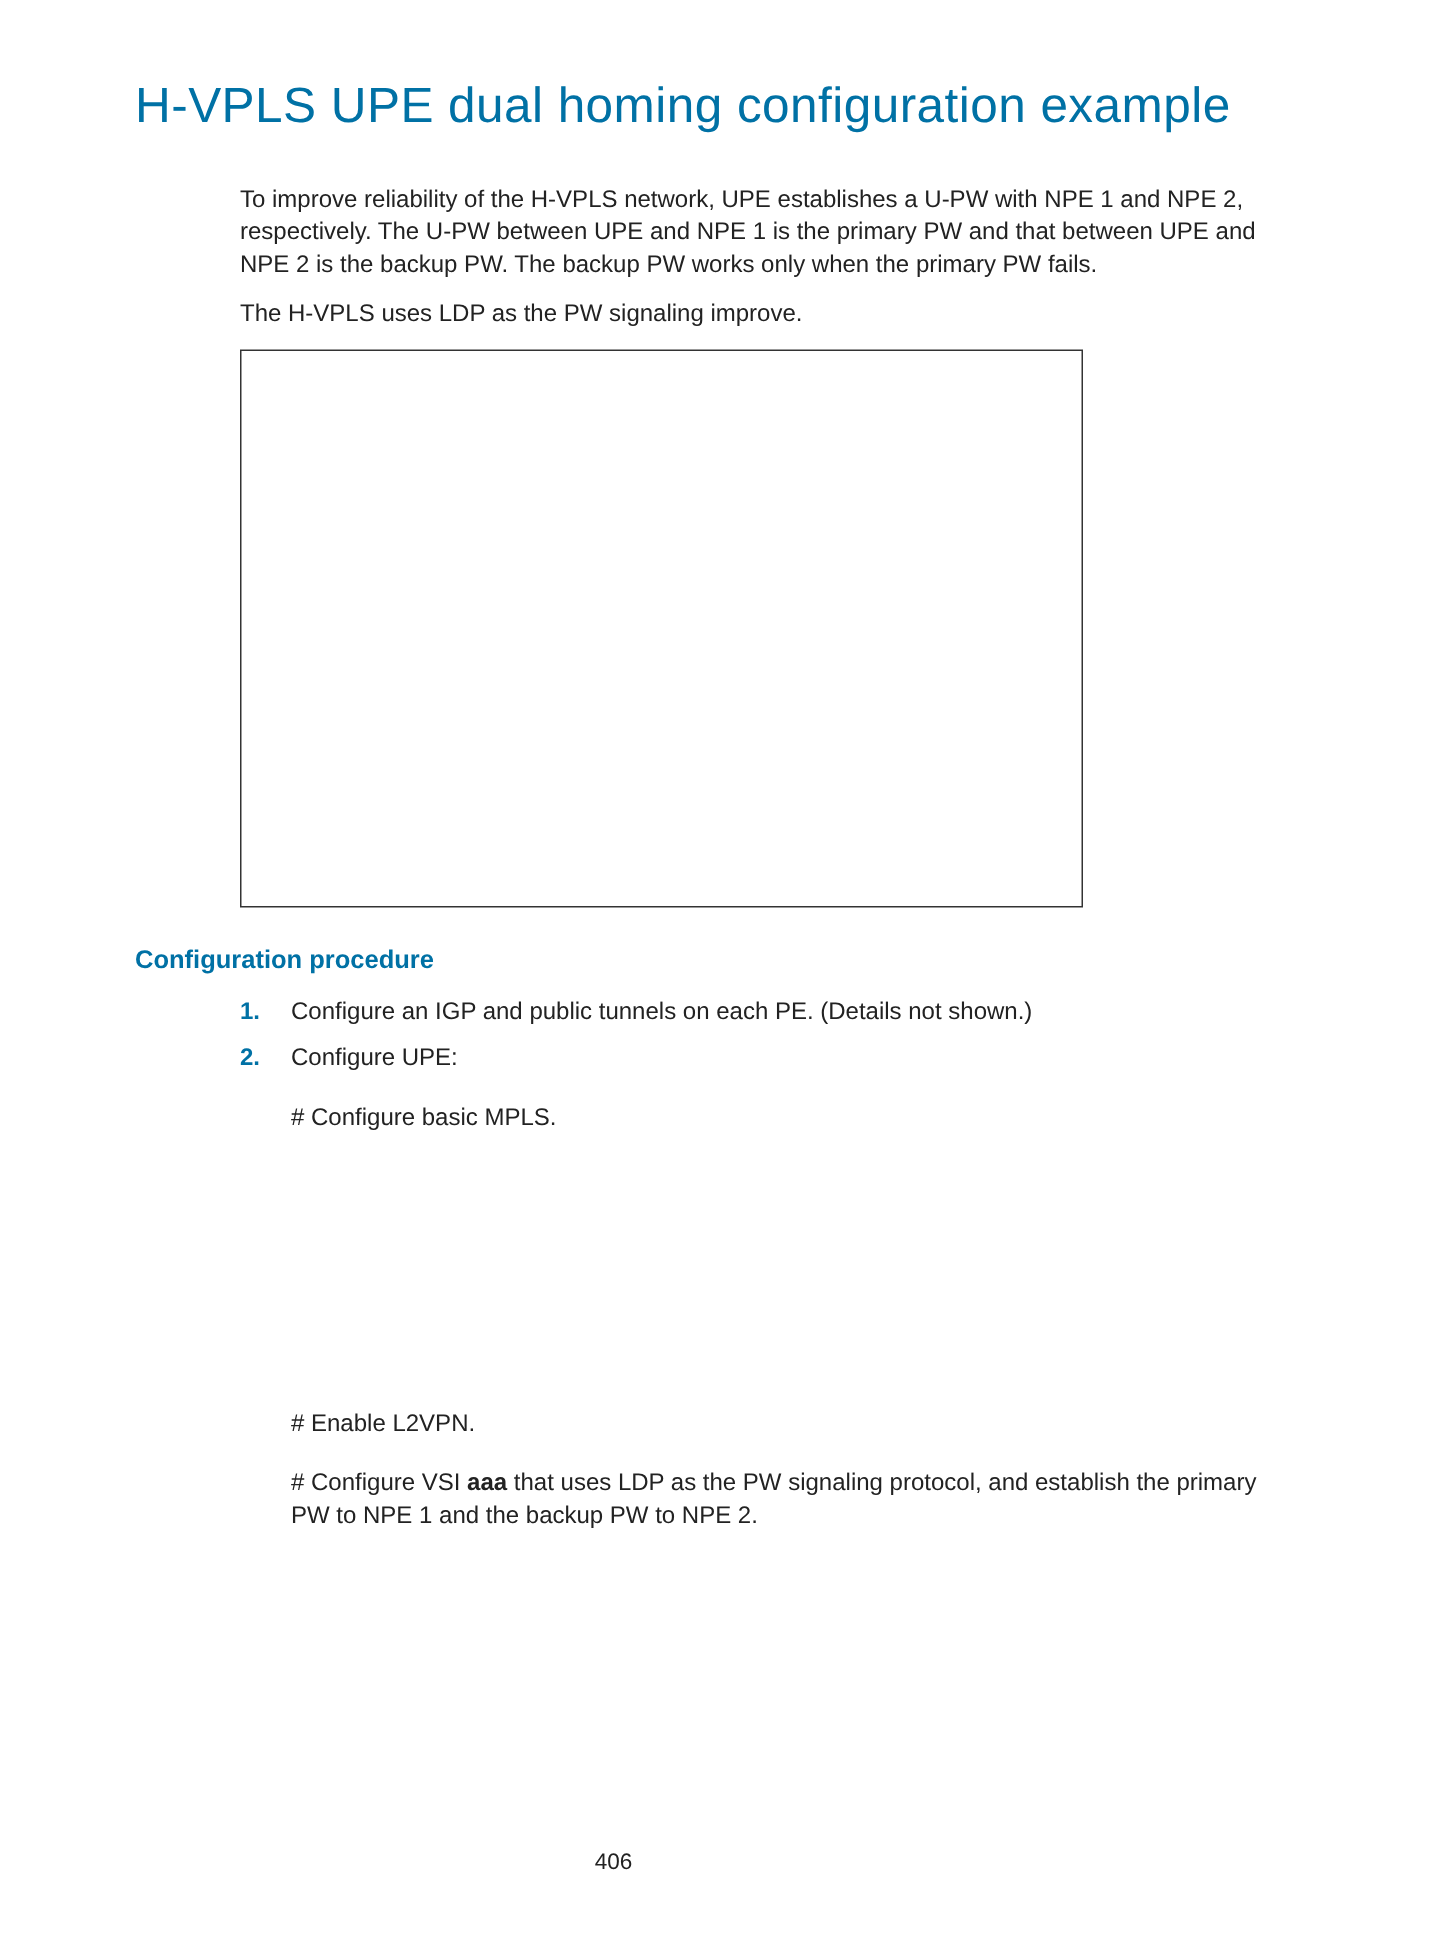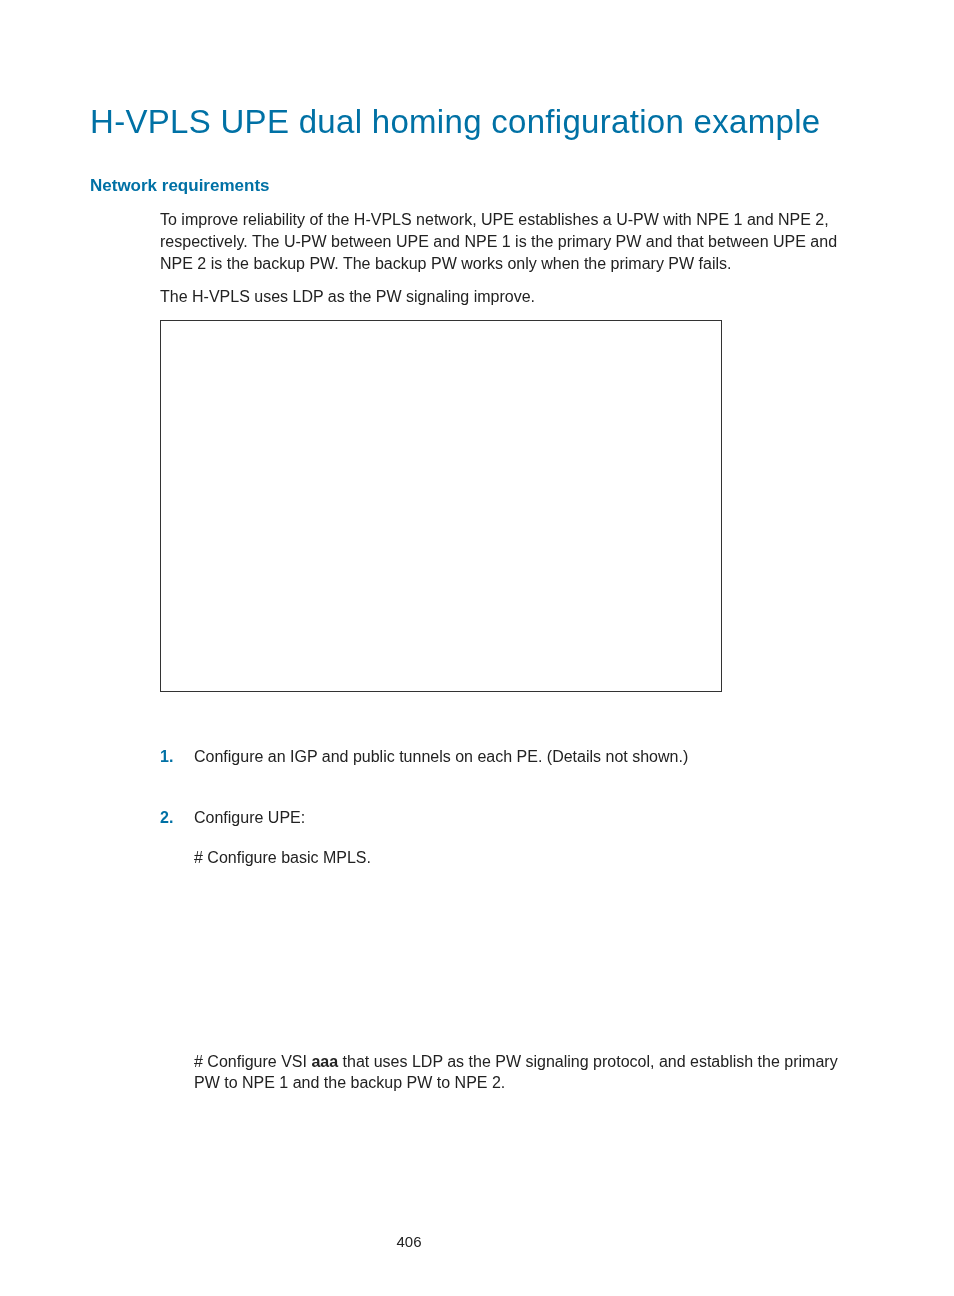--- a/index.html
+++ b/index.html
@@ -11,21 +11,21 @@
     background: #fff;
     font-family: "Arial", "Helvetica", sans-serif;
     color: #222;
     font-size: 16px;
     line-height: 1.35;
   }
   .page {
     position: relative;
     width: 954px;
     height: 1296px;
-    padding: 90px 90px 0 90px;
+    padding: 38px 90px 0 90px;
     box-sizing: border-box;
   }
   h1.title {
     font-weight: 300;
     font-size: 33px;
     color: #0071a5;
     margin: 10px 0 30px 0;
     letter-spacing: 0.3px;
   }
   h2.sub {
@@ -62,21 +62,20 @@
     margin-bottom: 10px;
   }
   ol.proc .num {
     color: #0071a5;
     font-weight: 700;
     width: 34px;
     flex: 0 0 34px;
   }
   .step-body {
     flex: 1;
-    margin-top: 30px;
   }
   .sub-text {
     margin-left: 104px;
     margin-top: 18px;
     margin-bottom: 14px;
   }
   .gap-block {
     height: 150px;
   }
   .aaa {
@@ -91,45 +90,46 @@
     font-size: 15px;
   }
 </style>
 </head>
 <body>
 
 <div class="page">
 
   <h1 class="title">H-VPLS UPE dual homing configuration example</h1>
 
-  <h2 class="sub">Network requirements</h2>
 
   <div class="body-block">
     <p>To improve reliability of the H-VPLS network, UPE establishes a U-PW with NPE 1 and NPE 2, respectively. The U-PW between UPE and NPE 1 is the primary PW and that between UPE and NPE 2 is the backup PW. The backup PW works only when the primary PW fails.</p>
     <p>The H-VPLS uses LDP as the PW signaling improve.</p>
     <div class="fig-box"></div>
   </div>
 
+  <h2 class="sub">Configuration procedure</h2>
 
   <div class="body-block">
     <ol class="proc">
       <li>
         <span class="num">1.</span>
         <span class="step-body">Configure an IGP and public tunnels on each PE. (Details not shown.)</span>
       </li>
       <li>
         <span class="num">2.</span>
         <span class="step-body">Configure UPE:</span>
       </li>
     </ol>
   </div>
 
   <p class="sub-text"># Configure basic MPLS.</p>
 
   <div class="gap-block"></div>
 
+  <p class="sub-text"># Enable L2VPN.</p>
 
   <p class="sub-text">
     <span># Configure VSI </span><span class="aaa">aaa</span><span> that uses LDP as the PW signaling protocol, and establish the primary PW to NPE 1 and the backup PW to NPE 2.</span>
   </p>
 
   <div class="page-num">406</div>
 </div>
 
 </body></html>

